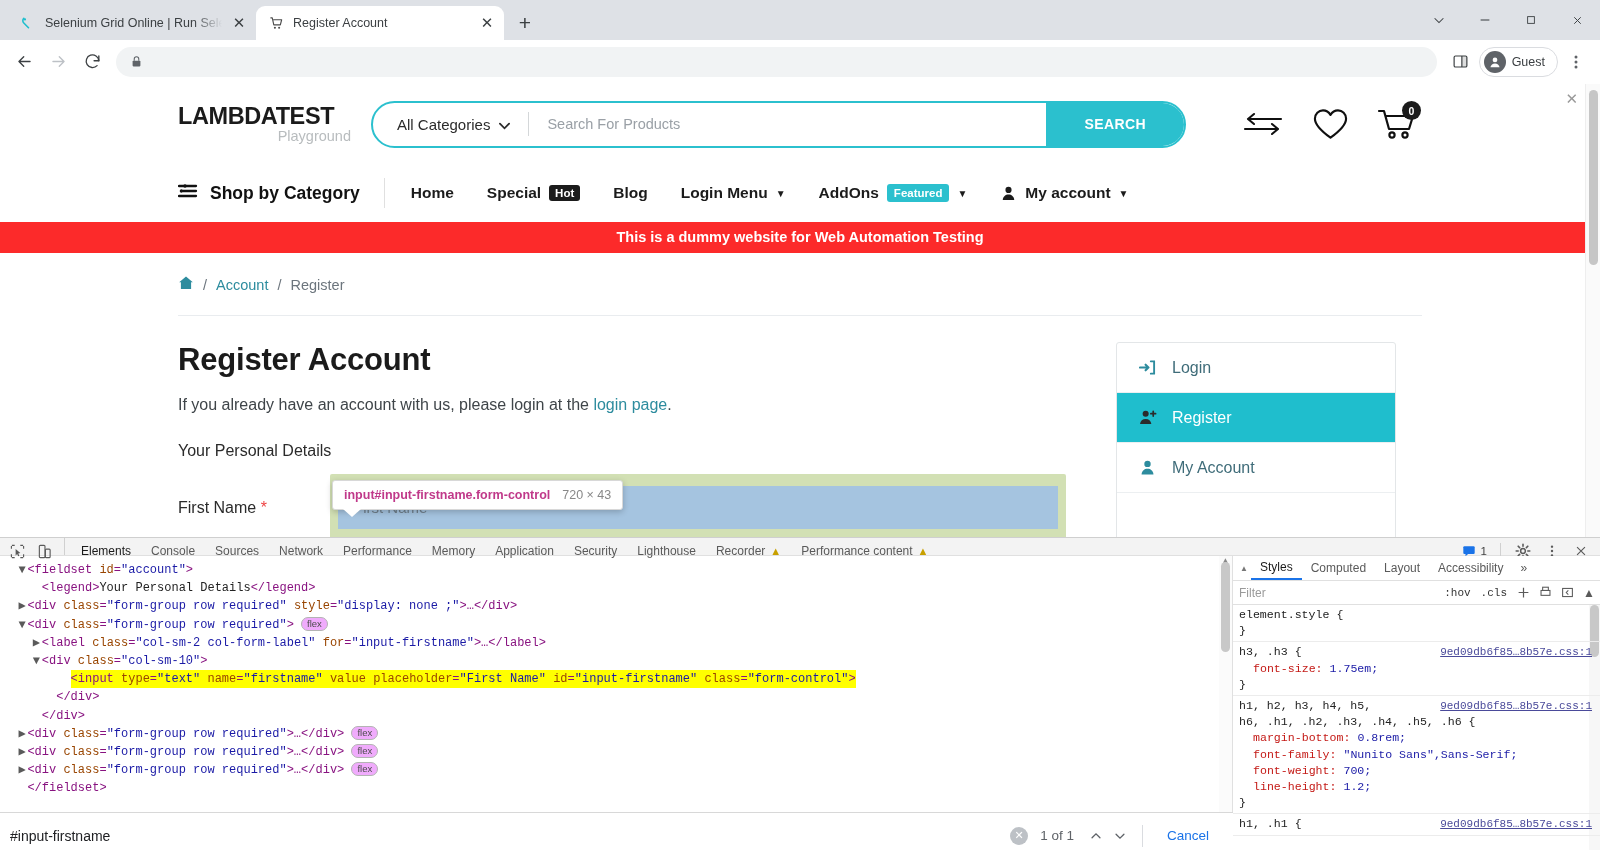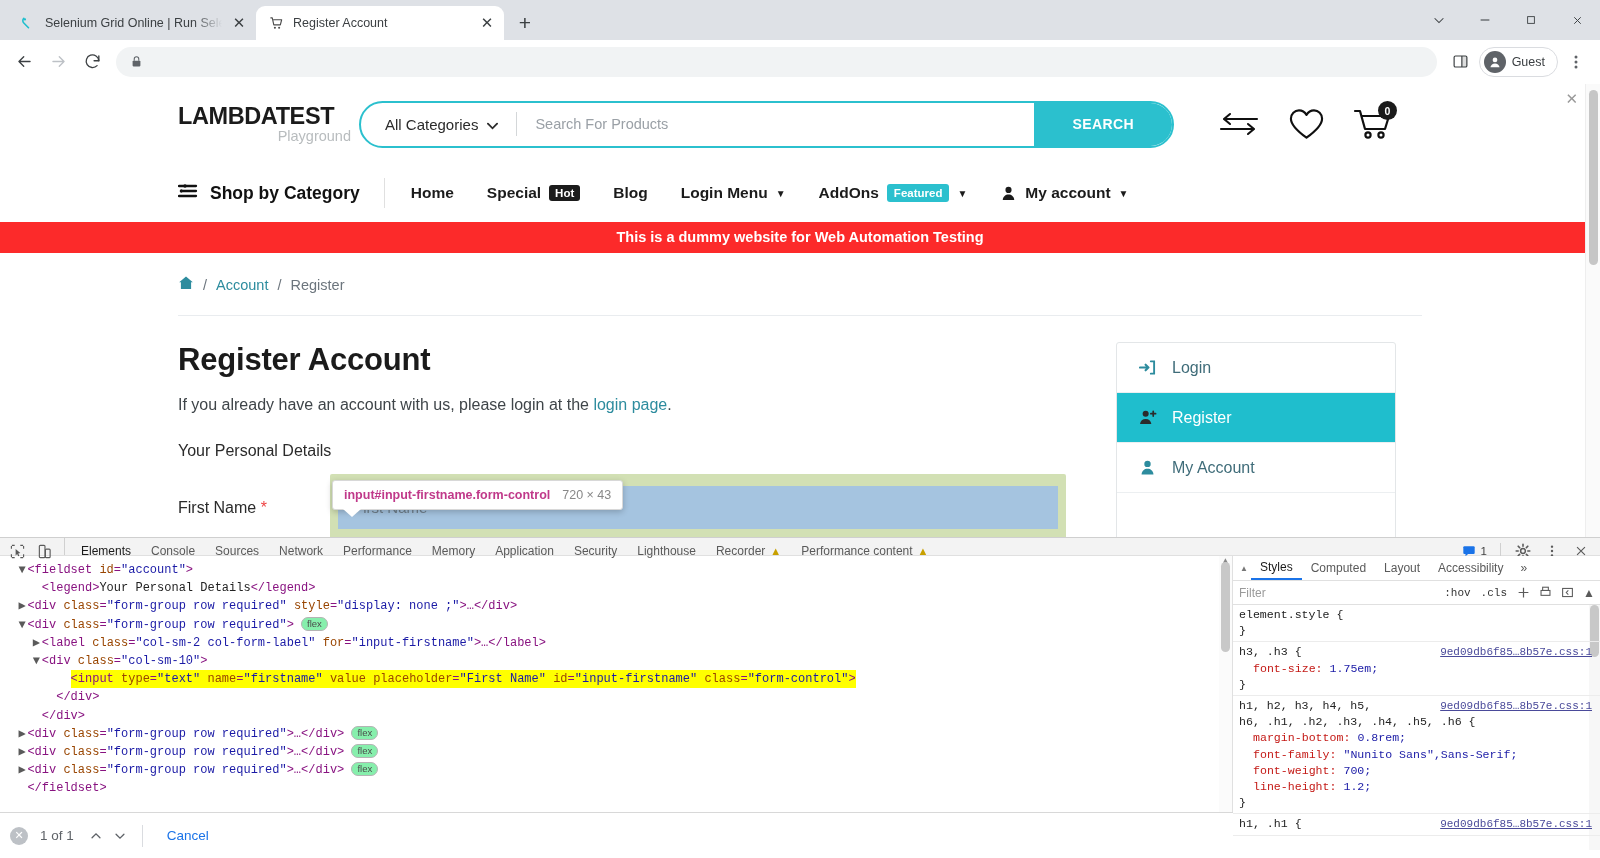--- a/index.html
+++ b/index.html
@@ -53,21 +53,21 @@
   .avatar-circle { width: 22px; height: 22px; border-radius: 50%; background: #5f6368;
                    display: flex; align-items: center; justify-content: center; }
 
   
   .viewport { position: relative; height: 461px; width: 1600px; background: #fff; overflow: hidden; }
   .page-scroll-track { position: absolute; right: 0; top: 0; width: 15px; height: 461px; background: #fafafa; border-left: 1px solid #eee; }
   .page-scroll-thumb { position: absolute; right: 2px; top: 6px; width: 9px; height: 175px; background: #c6c6c6; border-radius: 5px; }
   .page-close-x { position: absolute; right: 22px; top: 6px; font-size: 15px; color: #999; }
 
   .site-header { padding: 0 0 0 0; }
-  .hdr-row1 { display: flex; align-items: center; height: 80px; padding-left: 178px; gap: 0; }
+  .hdr-row1 { display: flex; align-items: center; height: 80px; padding-left: 178px; gap: 12px; }
 
   .logo { width: 175px; flex: 0 0 175px; }
   .logo-main { font-size: 23.5px; font-weight: 800; letter-spacing: -.4px; color: #1b1b1b; line-height: 1; }
   .logo-sub { font-size: 14.5px; color: #b8bcbe; text-align: right; margin-top: 1px; line-height: 1; padding-right: 2px;}
 
   .searchbar {
     width: 815px; height: 47px; border: 2px solid #2bc0ce; border-radius: 26px;
     display: flex; align-items: center; overflow: hidden; background: #fff; margin-left: 6px;
   }
   .cat-select { display: flex; align-items: center; gap: 9px; padding: 0 18px 0 24px;
@@ -153,21 +153,21 @@
   .dt-elements { width: 1233px; position: relative; border-right: 1px solid #e0e0e0; display: flex; flex-direction: column; }
   .dom-tree { flex: 1 1 auto; overflow: hidden; font-family: "Liberation Mono", monospace;
               font-size: 12px; line-height: 18.2px; padding: 5px 0 0 0; position: relative; color: #222; }
   .dom-line { white-space: pre; padding-left: 4px; height: 18.2px; }
   .tw { color: #881280; }           
   .at { color: #994500; }           
   .av { color: #1a1aa6; }           
   .tx { color: #222; }              
   .arrow { color: #5a5a5a; display: inline-block; width: 9px; }
   .flexbadge { display: inline-block; border: 1px solid #b4b4b4; border-radius: 7px; font-size: 9.5px;
-               padding: 0 5px; color: #4b4b4b; background: #86efac; line-height: 12px;
+               padding: 0 5px; color: #4b4b4b; background: #f0abfc; line-height: 12px;
                font-family: "Liberation Sans", sans-serif; vertical-align: 1px; }
   .hl-row { background: #ffff00; display: inline-block; }
 
   .dom-scroll-track { position: absolute; right: 0; top: 0; width: 13px; height: 100%; background: #fbfbfb; }
   .dom-scroll-thumb { position: absolute; right: 2px; top: 6px; width: 9px; height: 90px; background: #c8c8c8; border-radius: 5px; }
   .dom-scroll-arrow { position: absolute; right: 1px; width: 11px; height: 11px; display:flex; align-items:center; justify-content:center; color:#888; font-size: 8px;}
 
   .dom-crumbs { height: 22px; border-top: 1px solid #e0e0e0; display: flex; align-items: center;
                 padding-left: 4px; gap: 0; font-size: 11.5px; background: #fff; }
   .dcrumb { padding: 0 8px; color: #8f3a8f; white-space: nowrap; }
@@ -661,20 +661,21 @@
             <div class="st-rule">
               <span class="st-src">9ed09db6f85…8b57e.css:1</span>
               <div class="st-sel">h1, .h1 {</div>
             </div>
           </div>
       </div>
     </div>
   </div>
 
   <div class="findbar">
+    <div class="find-input">#input-firstname</div>
     <div class="find-clear">✕</div>
     <div class="find-count">1 of 1</div>
     <div class="find-nav">
       <svg width="14" height="14" viewBox="0 0 16 16">
           <path d="M3.5 10l4.5-4.5L12.5 10" stroke="#5f6368" stroke-width="1.5" fill="none" stroke-linecap="round"></path>
         </svg>
     </div>
     <div class="find-nav">
       <svg width="14" height="14" viewBox="0 0 16 16">
           <path d="M3.5 6l4.5 4.5L12.5 6" stroke="#5f6368" stroke-width="1.5" fill="none" stroke-linecap="round"></path>

